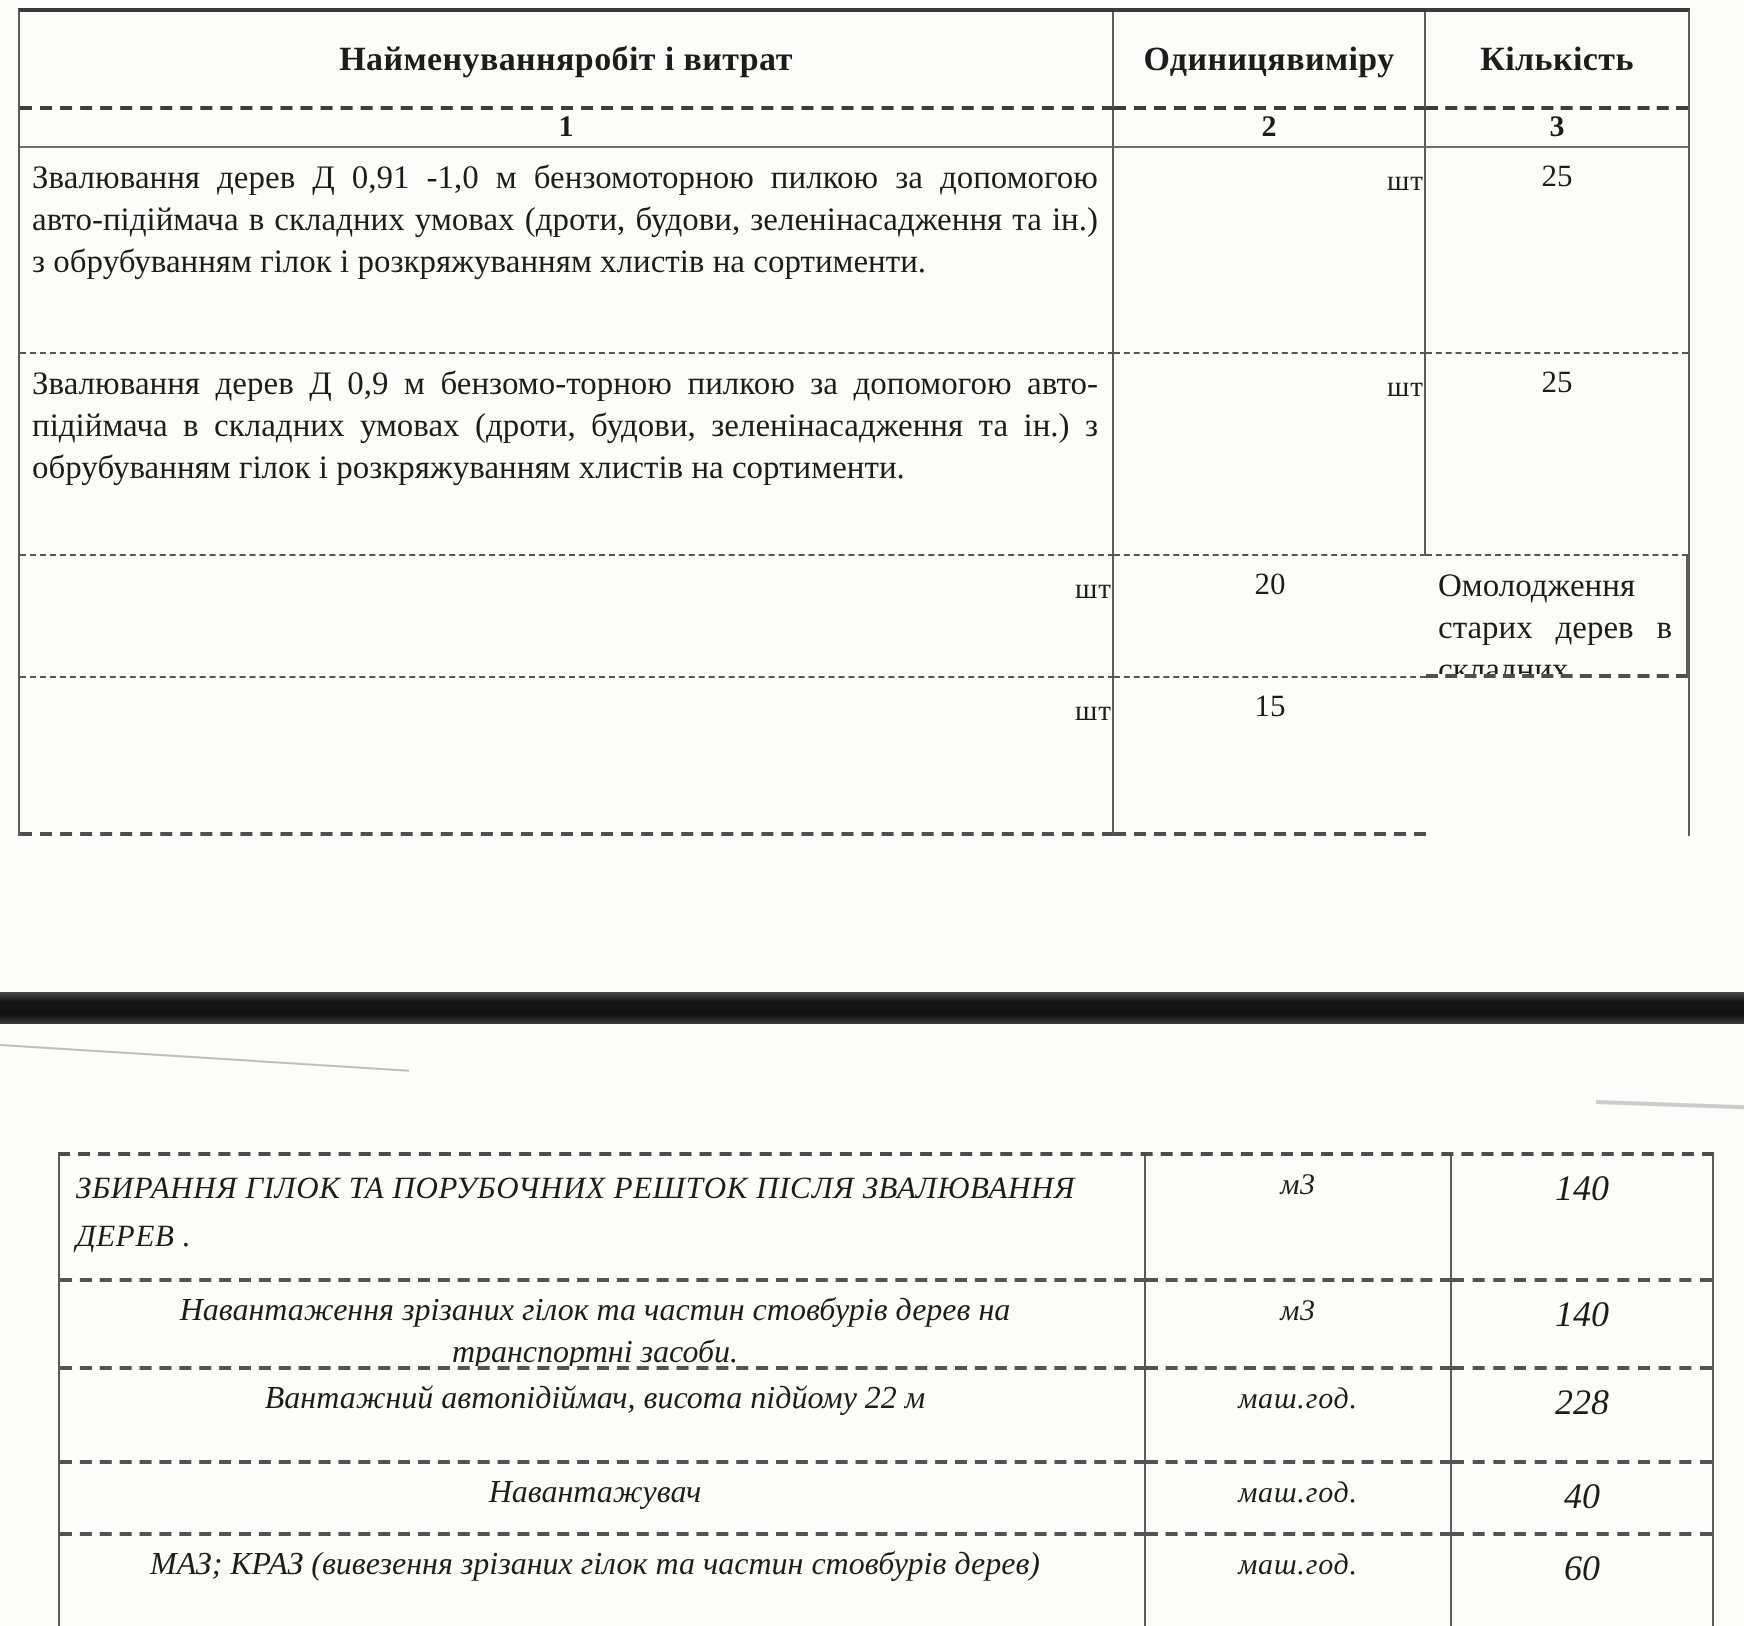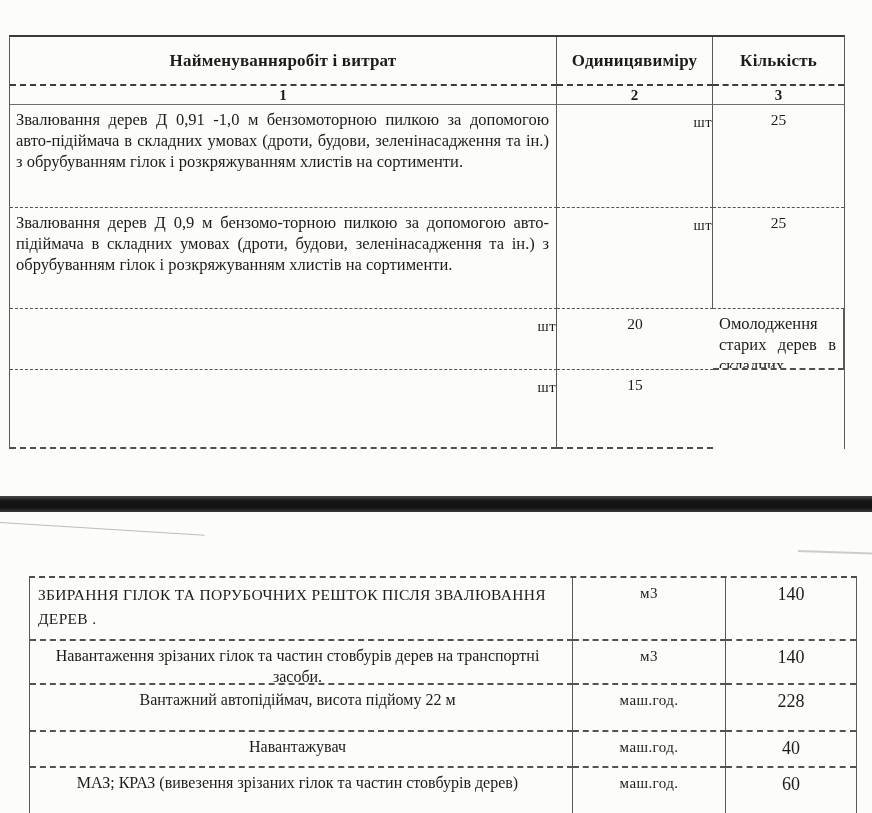--- a/index.html
+++ b/index.html
@@ -21,21 +21,20 @@
   .table1 {
     position: absolute; left: 9px; top: 4px;
     width: 834px;
     display: grid;
     grid-template-columns: 547px 156px 131px;
     grid-template-rows: 49px 19px 103px 101px 61px 79px;
     border-top: 2px solid #3a3a3a;
     border-left: 1px solid #5a5a5a;
     border-right: 1px solid #5a5a5a;
     background: transparent;
-    margin-top: 31px;
   }
   .table1 .cell {
     border-bottom: 1px dashed #555;
     border-right: 1px solid #5a5a5a;
     box-sizing: border-box;
     overflow: hidden;
   }
   .table1 .cell.lastcol { border-right: none; }
   .table1 .hcell {
     display: flex; align-items: center; justify-content: center;
@@ -96,20 +95,21 @@
     grid-template-rows: 63px 44px 47px 36px 60px;
     border-top: 2px dashed #4c4c4c;
     border-left: 1px solid #5a5a5a;
     border-right: 1px solid #5a5a5a;
   }
   .table2 .cell {
     border-bottom: 2px dashed #535353;
     border-right: 1px solid #5a5a5a;
     box-sizing: border-box;
     overflow: hidden;
+    font-style: italic;
   }
   .table2 .cell.lastcol { border-right: none; }
   .table2 .cell.cut { border-bottom: none; }
   .table2 .namecell-left {
     font-size: 15.5px; line-height: 1.55;
     text-align: left; padding: 5px 10px 0 8px;
     letter-spacing: 0.3px;
   }
   .table2 .namecell-center {
     font-size: 16px; line-height: 1.3;

